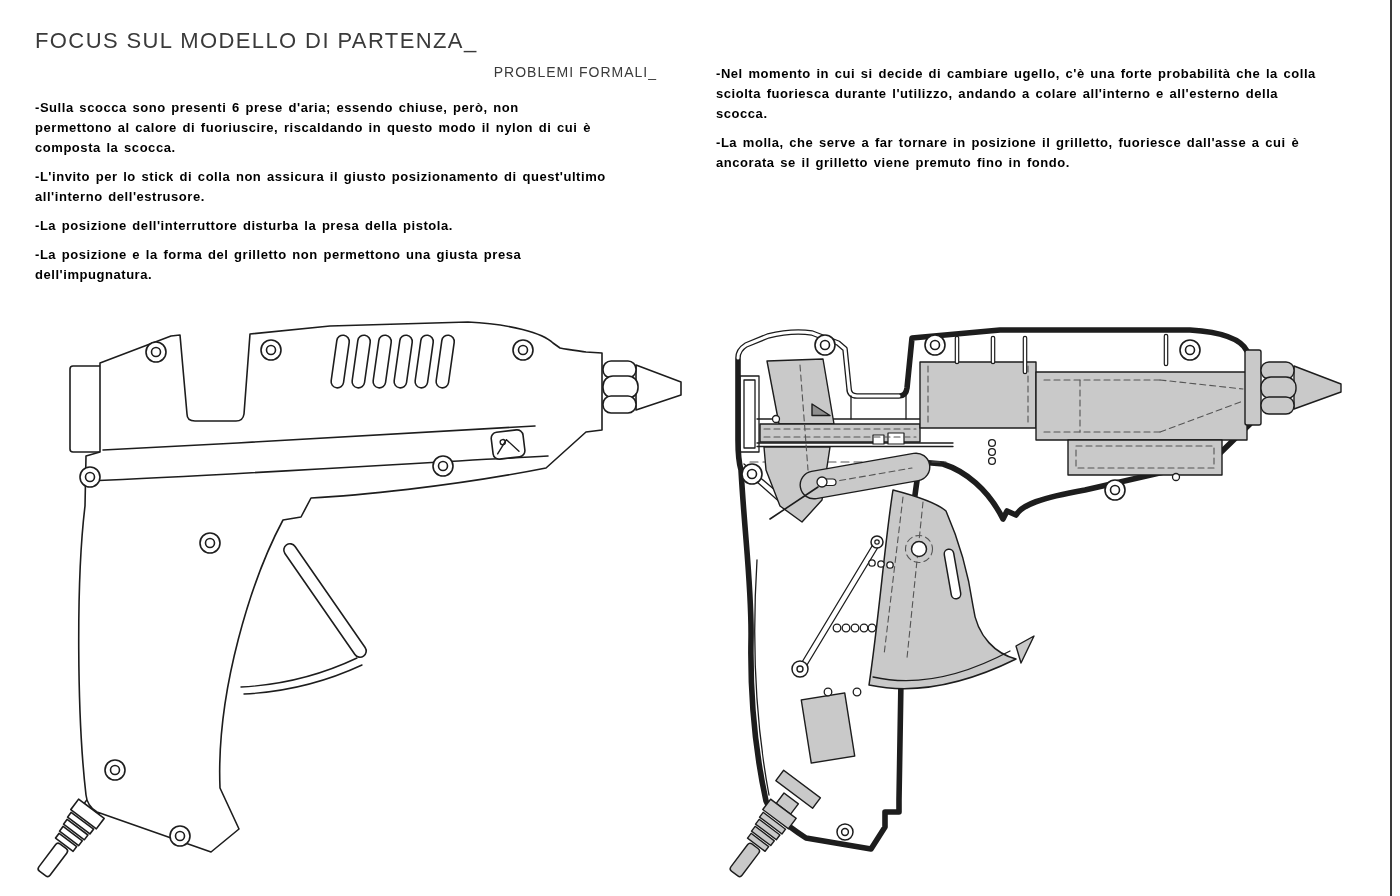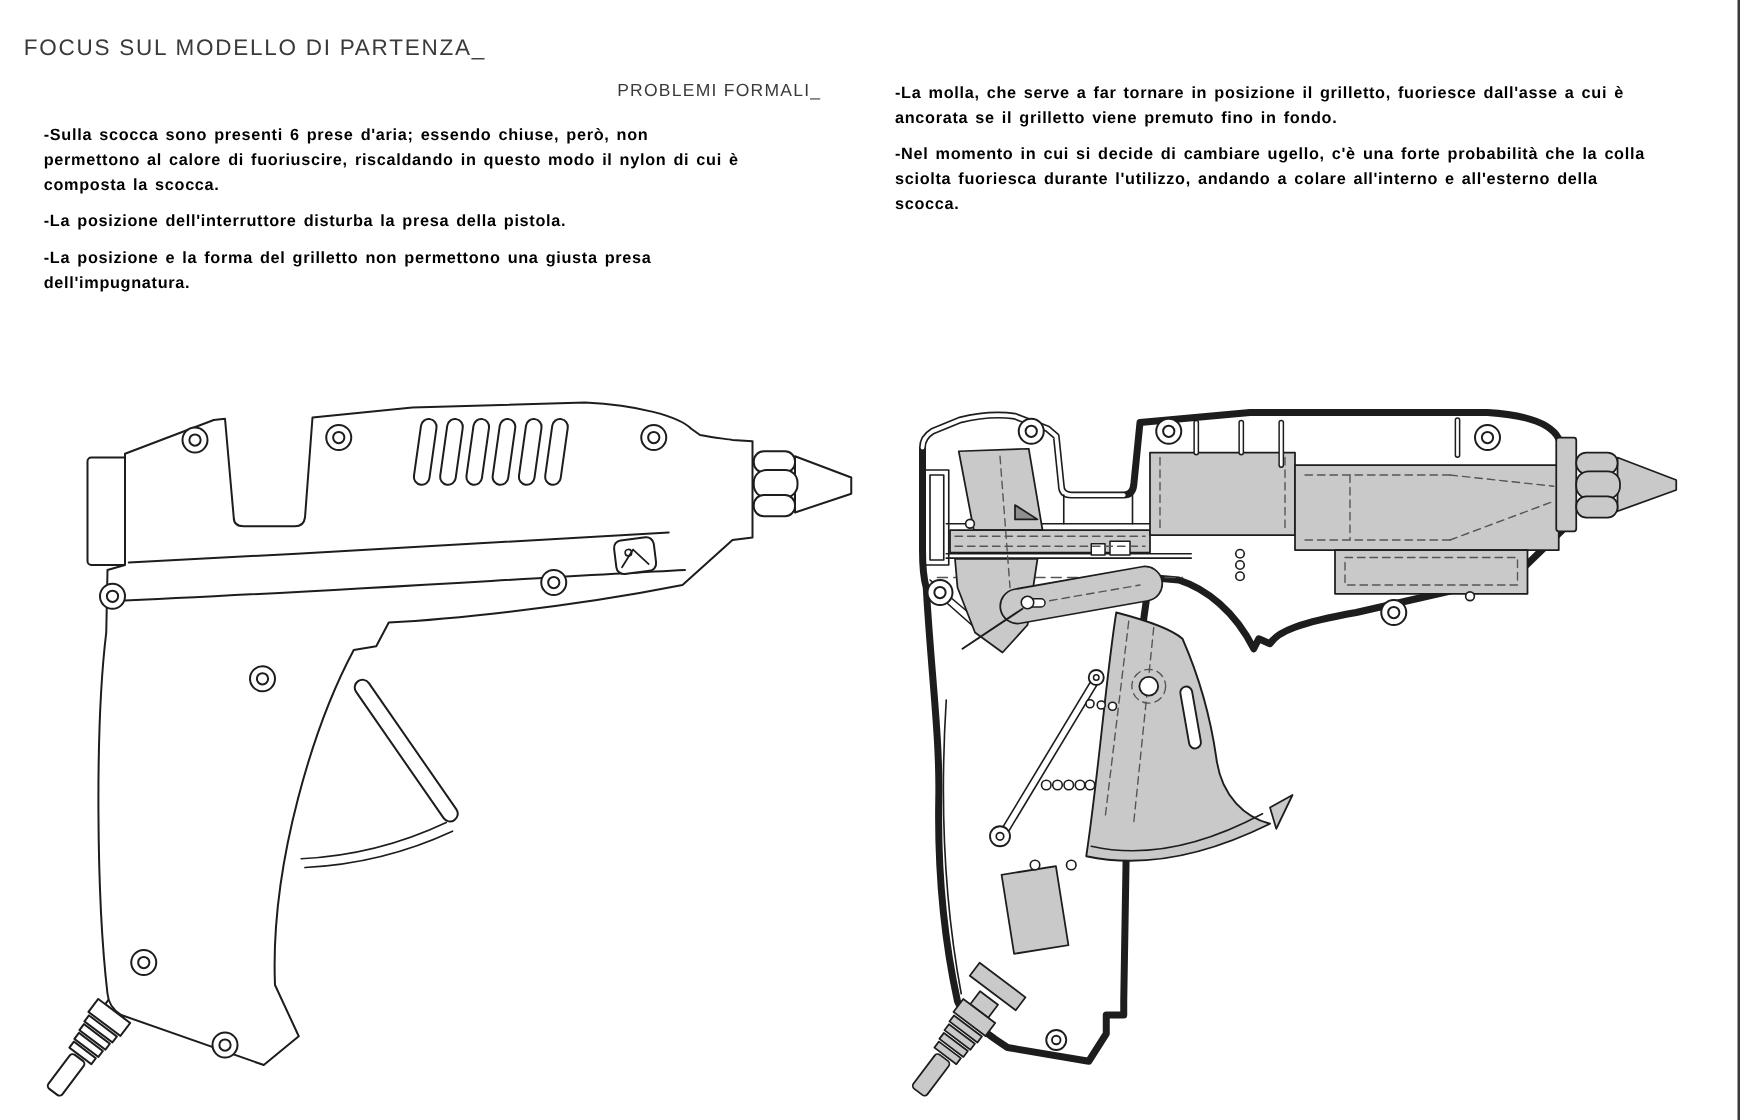--- a/index.html
+++ b/index.html
@@ -3,22 +3,22 @@
 <meta charset="utf-8">
 <style>
   html,body{margin:0;padding:0;}
   body{
     width:1400px;height:896px;position:relative;overflow:hidden;
     background:#ffffff;
     font-family:"Liberation Sans","DejaVu Sans",sans-serif;
     color:#3d3d3d;
   }
   .page-title{
-    position:absolute;left:19px;top:28px;
-    font-size:18px;letter-spacing:1.4px;color:#3a3a3a;font-weight:400;
+    position:absolute;left:35px;top:28px;
+    font-size:22px;letter-spacing:1.4px;color:#3a3a3a;font-weight:400;
   }
   .col{position:absolute;top:64px;}
   .col-left{left:35px;width:622px;}
   .col-right{left:716px;width:652px;}
   .col-heading{
     font-size:14px;letter-spacing:1px;color:#3a3a3a;font-weight:400;
     margin:0 0 18px 0;
     text-align:right;
   }
   .col p{
@@ -34,31 +34,33 @@
 </head>
 <body>
 
 <div class="page-title">FOCUS SUL MODELLO DI PARTENZA_</div>
 
 <div class="col col-left">
   <h2 class="col-heading">PROBLEMI FORMALI_</h2>
   <p>-Sulla scocca sono presenti 6 prese d'aria; essendo chiuse, però, non
 permettono al calore di fuoriuscire, riscaldando in questo modo il nylon di cui è
 composta la scocca.</p>
+  <p>-L'invito per lo stick di colla non assicura il giusto posizionamento di quest'ultimo
+all'interno dell'estrusore.</p>
   <p>-La posizione dell'interruttore disturba la presa della pistola.</p>
   <p>-La posizione e la forma del grilletto non permettono una giusta presa
 dell'impugnatura.</p>
 </div>
 
 <div class="col col-right">
-  <p>-La molla, che serve a far tornare in posizione il grilletto, fuoriesce dall'asse a cui è
-ancorata se il grilletto viene premuto fino in fondo.</p>
   <p>-Nel momento in cui si decide di cambiare ugello, c'è una forte probabilità che la colla
 sciolta fuoriesca durante l'utilizzo, andando a colare all'interno e all'esterno della
 scocca.</p>
+  <p>-La molla, che serve a far tornare in posizione il grilletto, fuoriesce dall'asse a cui è
+ancorata se il grilletto viene premuto fino in fondo.</p>
 </div>
 
 <svg class="drawing-layer" viewBox="0 0 1400 896" xmlns="http://www.w3.org/2000/svg">
   <defs>
     <g id="screw">
       <circle r="10" fill="#fff" stroke="#1d1d1d" stroke-width="1.6"></circle>
       <circle r="4.5" fill="#fff" stroke="#1d1d1d" stroke-width="1.6"></circle>
     </g>
     <g id="screw-sm">
       <circle r="8" fill="#fff" stroke="#1d1d1d" stroke-width="1.5"></circle>

